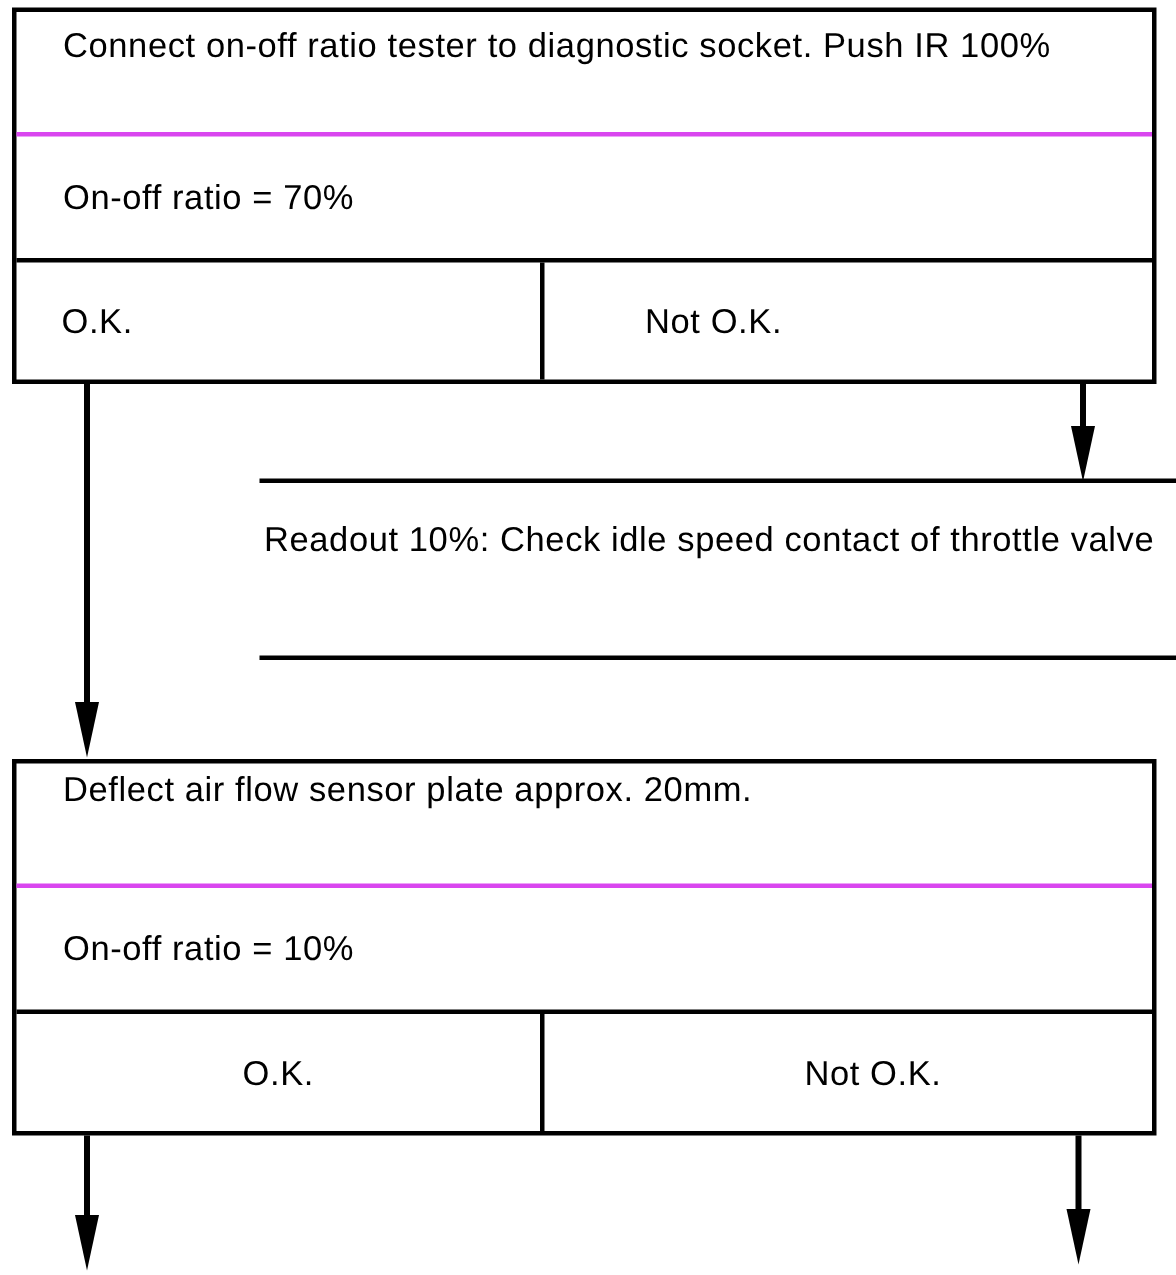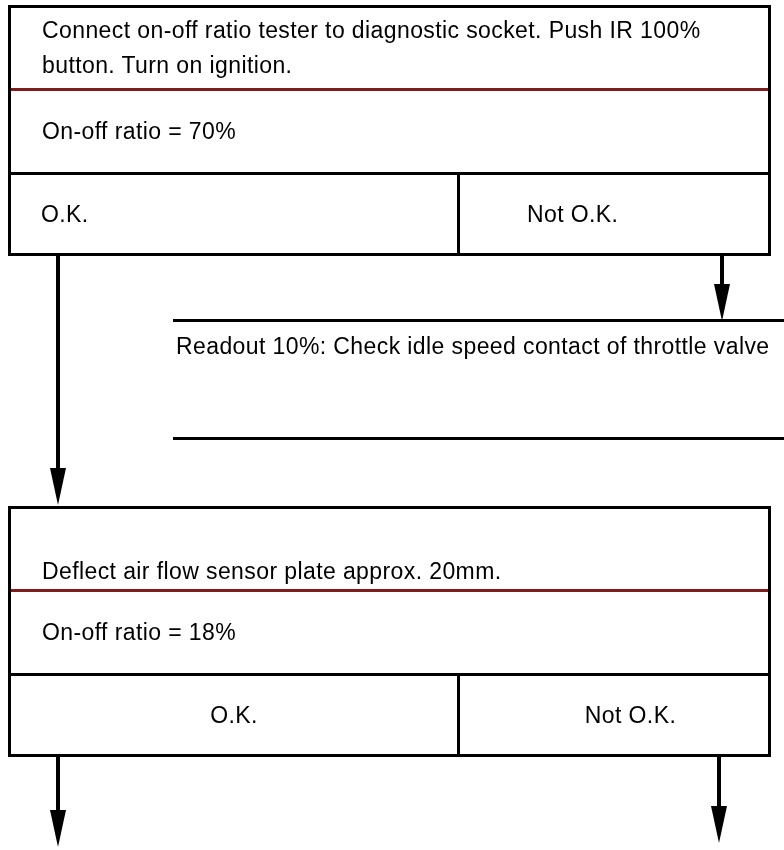--- a/index.html
+++ b/index.html
@@ -28,38 +28,38 @@
   #box2 { top: 506px; }
   .row { box-sizing: border-box; }
   .row-instruction {
     height: 80px;
     padding: 5px 12px 0 31px;
     line-height: 35px;
     white-space: nowrap;
   }
   #box2 .row-instruction {
     display: flex;
-    align-items: flex-end;
+    align-items: flex-start;
     padding-top: 0;
   }
   .row-condition {
     height: 84px;
-    border-top: 3px solid #7f1d1d;
+    border-top: 3px solid #d946ef;
     display: flex;
     align-items: center;
     padding-left: 31px;
     white-space: nowrap;
   }
   .row-result {
     flex: 1;
     border-top: 3px solid #000000;
     display: flex;
   }
   .cell-ok {
-    width: 449px;
+    width: 352px;
     border-right: 3px solid #000000;
     box-sizing: border-box;
     display: flex;
     align-items: center;
   }
   .cell-notok {
     flex: 1;
     display: flex;
     align-items: center;
     margin-left: 33px;
@@ -106,34 +106,33 @@
     left: 173px;
     width: 611px;
     height: 3px;
     background: #000000;
   }
   #note-top-rule    { top: 319px; }
   #note-bottom-rule { top: 437px; }
   .note-text {
     position: absolute;
     left: 176px;
-    top: 330px;
+    top: 343px;
     line-height: 32px;
   }
   .note-text div { white-space: nowrap; }
 </style>
 </head>
 <body>
 
 <div class="page">
 
   <div class="box" id="box1">
     <div class="row row-instruction">
       <div>Connect on-off ratio tester to diagnostic socket. Push IR 100%</div>
-      <div>button. Turn on ignition.</div>
     </div>
     <div class="row row-condition">
       <span class="lbl">On-off ratio = 70%</span>
     </div>
     <div class="row row-result align-left">
       <div class="cell-ok">
         <span class="lbl">O.K.</span>
       </div>
       <div class="cell-notok">
         <span class="lbl">Not O.K.</span>
@@ -155,21 +154,21 @@
   <div class="note-text">
     <div>Readout 10%: Check idle speed contact of throttle valve</div>
   </div>
   <div class="rule" id="note-bottom-rule"></div>
 
   <div class="box" id="box2">
     <div class="row row-instruction">
       <div>Deflect air flow sensor plate approx. 20mm.</div>
     </div>
     <div class="row row-condition">
-      <span class="lbl">On-off ratio = 18%</span>
+      <span class="lbl">On-off ratio = 10%</span>
     </div>
     <div class="row row-result align-center">
       <div class="cell-ok">
         <span class="lbl">O.K.</span>
       </div>
       <div class="cell-notok">
         <span class="lbl">Not O.K.</span>
       </div>
     </div>
   </div>

